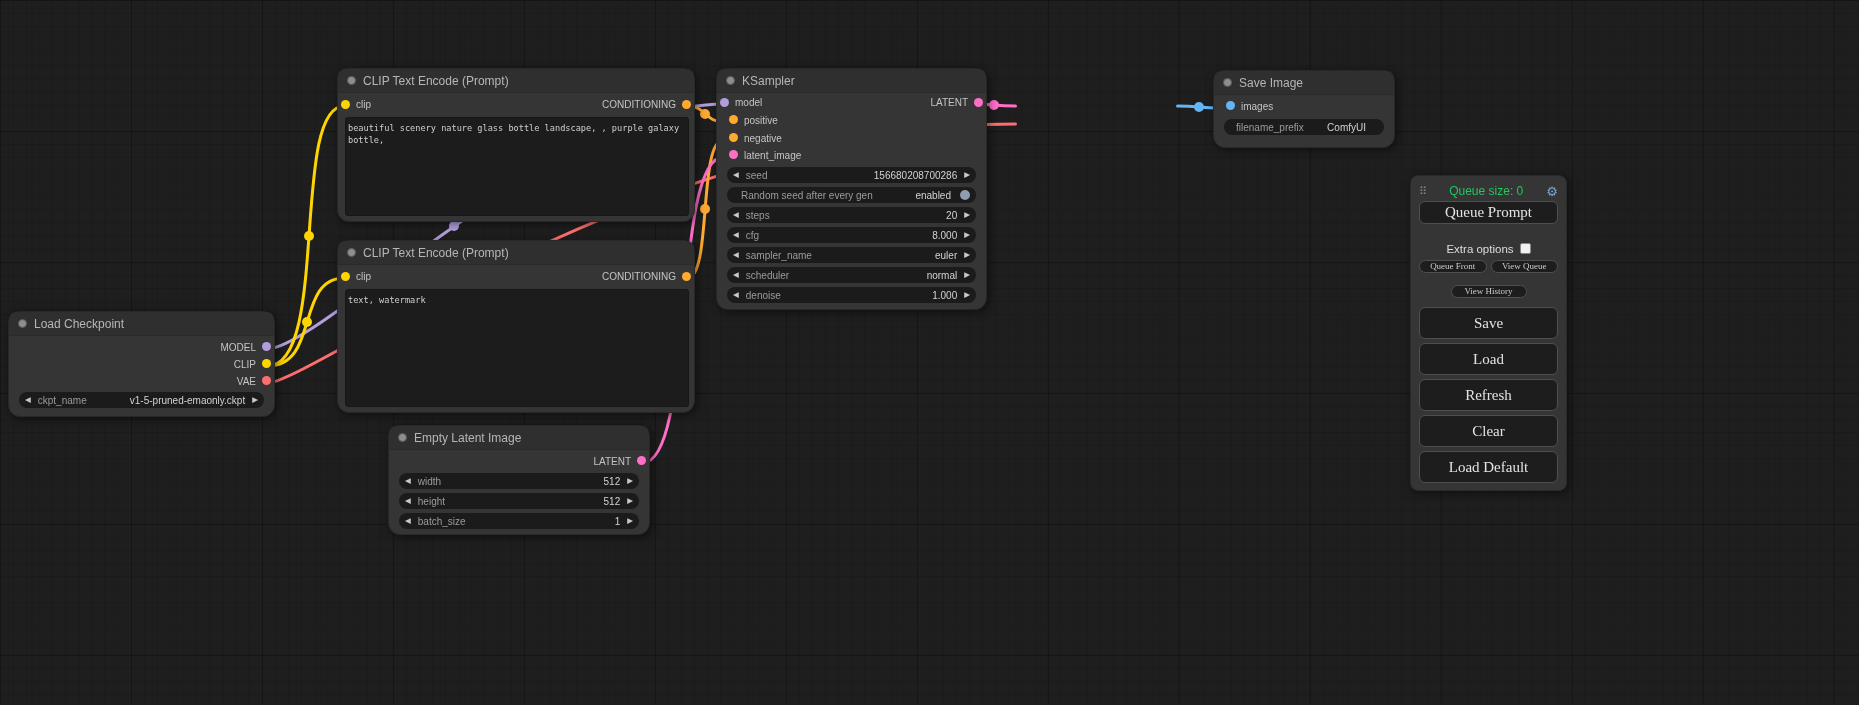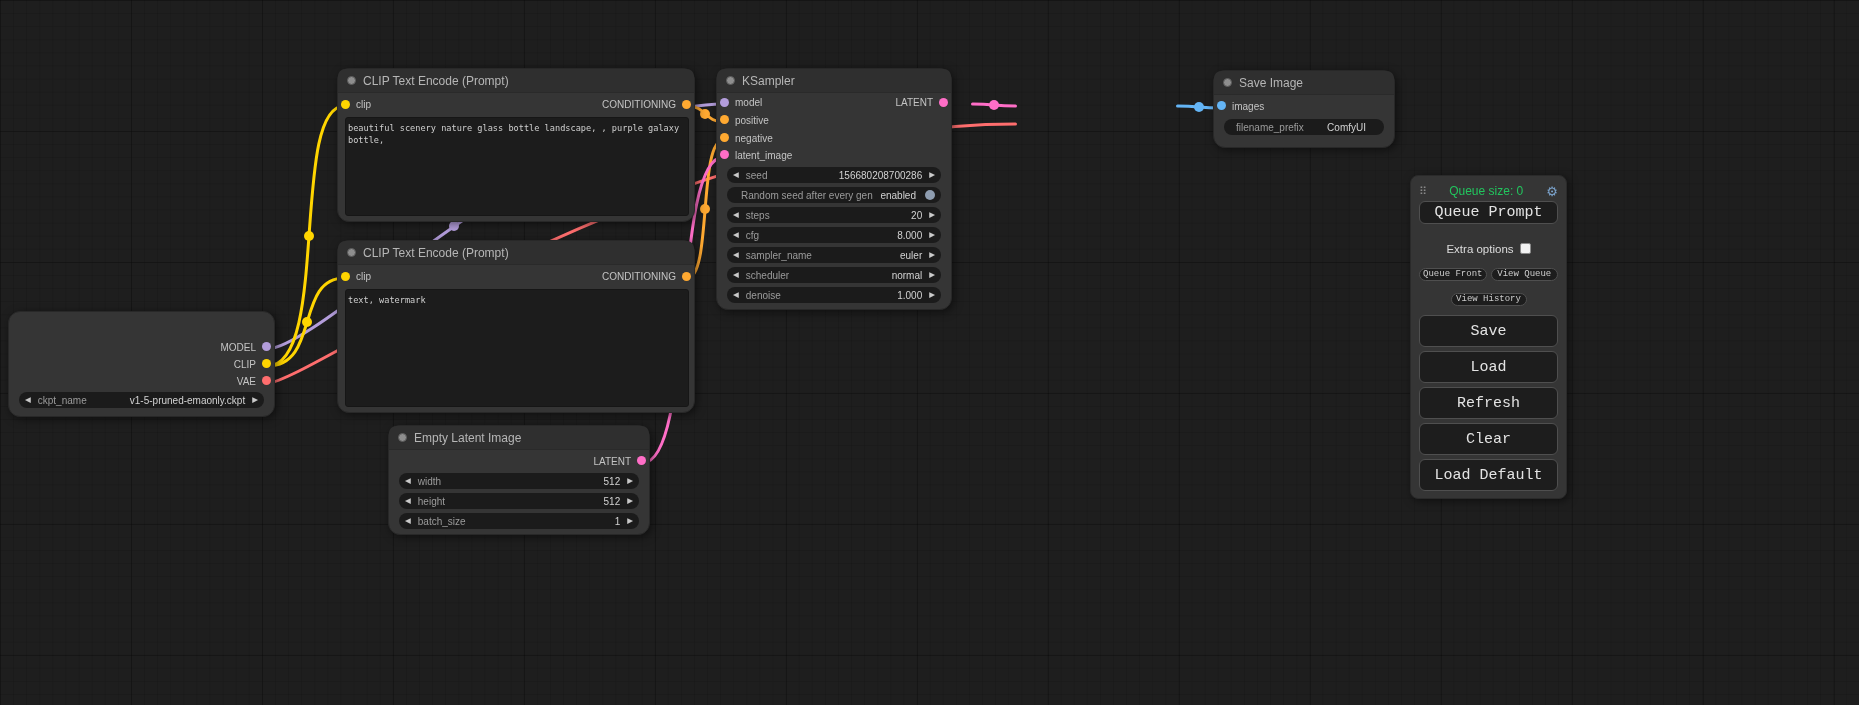--- a/index.html
+++ b/index.html
@@ -27,21 +27,21 @@
     box-shadow:2px 2px 8px rgba(0,0,0,.5);
   }
   .node-title{
     height:24px;display:flex;align-items:center;gap:7px;padding:0 9px;
     background:#2f2f2f;border-radius:7px 7px 0 0;border-bottom:1px solid #2a2a2a;
   }
   .tdot{width:9px;height:9px;border-radius:50%;background:#8e8e8e;border:1px solid #5a5a5a;flex:none}
   .ttext{font-size:12px;color:#b6b6b6;white-space:nowrap}
 
   .slot{position:absolute;left:0;right:0;height:16px;display:flex;align-items:flex-start;gap:6px;font-size:10px;color:#c4c4c4}
-  .slot.in{padding-left:3px}
+  .slot.in{padding-left:12px}
   .slot.out{justify-content:flex-end;padding-right:3px}
   .slot.both{justify-content:space-between;padding:0 3px}
   .sgroup{display:flex;align-items:center;gap:6px}
   .sdot{width:9px;height:9px;border-radius:50%;flex:none}
   .slabel{white-space:nowrap}
 
   .widget{
     position:absolute;height:16px;background:#1b1b1b;border-radius:8px;
     display:flex;align-items:center;font-size:10px;color:#c8c8c8;padding:0 6px;gap:4px;
   }
@@ -61,27 +61,27 @@
     background:#353535;border:1px solid #2a2a2a;border-radius:8px;
     box-shadow:2px 2px 8px rgba(0,0,0,.5);
     padding:8px 8px 7px 8px;
   }
   .qheader{display:flex;align-items:center;height:14px}
   .qhandle{color:#8a8a8a;font-size:11px;line-height:1;letter-spacing:-1px;cursor:move}
   .qsize{flex:1;text-align:center;font-size:12px;color:#22c55e}
   .qgear{color:#7ba3cc;font-size:13px;line-height:1;cursor:pointer}
   .qbtn{
     display:block;width:100%;background:#1d1d1d;border:1px solid #4f4f4f;border-radius:6px;
-    color:#e3e3e3;font-family:Liberation Mono, monospace;cursor:pointer;
+    color:#e3e3e3;font-family:Liberation Serif, serif;cursor:pointer;
   }
   .qbtn.big{height:32px;font-size:15px;margin-top:4px}
   .qbtn#queue-prompt{height:23px;margin-top:3px}
   .qextra{display:flex;justify-content:center;align-items:center;gap:6px;font-size:11.5px;color:#dddddd;margin-top:18px;height:13px}
   .qcheck{width:11px;height:11px;background:#f2f2f2;border:1px solid #8a8a8a;border-radius:2px;cursor:pointer}
-  .qrow{display:flex;gap:4px;margin-top:13px}
+  .qrow{display:flex;gap:4px;margin-top:5px}
   .qrow.center{justify-content:center;margin-top:12px}
   .qbtn.small{height:13px;font-size:9px;border-radius:7px;padding:0;line-height:11px;color:#cccccc}
   .qbtn.small.vh{width:76px;flex:none}
   .mt9{margin-top:9px !important}
 </style>
 </head>
 <body>
 
 <div id="canvas">
 
@@ -100,20 +100,24 @@
     <circle cx="454" cy="226" r="5" fill="#B39DDB"></circle>
     <circle cx="524" cy="253" r="5" fill="#FF6E6E"></circle>
     <circle cx="705" cy="114" r="5" fill="#FFA931"></circle>
     <circle cx="705" cy="209" r="5" fill="#FFA931"></circle>
     <circle cx="683" cy="310" r="5" fill="#FF6EC7"></circle>
     <circle cx="994" cy="105" r="5" fill="#FF6EC7"></circle>
     <circle cx="1199" cy="107" r="5" fill="#64B5F6"></circle>
   </svg>
 
   <div class="node" style="left:8px;top:311px;width:267px;height:106px">
+    <div class="node-title">
+      <span class="tdot"></span>
+      <span class="ttext">Load Checkpoint</span>
+    </div>
     <div class="slot out" style="top:30px">
       <span class="slabel">MODEL</span>
       <span class="sdot" style="background:#B39DDB"></span>
     </div>
     <div class="slot out" style="top:47px">
       <span class="slabel">CLIP</span>
       <span class="sdot" style="background:#FFD500"></span>
     </div>
     <div class="slot out" style="top:64px">
       <span class="slabel">VAE</span>
@@ -185,21 +189,21 @@
       <span class="warrow">▶</span>
     </div>
     <div class="widget" style="top:87px;left:10px;right:10px">
       <span class="warrow">◀</span>
       <span class="wname">batch_size</span>
       <span class="wvalue">1</span>
       <span class="warrow">▶</span>
     </div>
   </div>
 
-  <div class="node" style="left:716px;top:68px;width:236px;height:242px">
+  <div class="node" style="left:716px;top:68px;width:271px;height:242px">
     <div class="node-title">
       <span class="tdot"></span>
       <span class="ttext">KSampler</span>
     </div>
     <div class="slot both" style="top:28px">
       <span class="sgroup">
         <span class="sdot" style="background:#B39DDB"></span>
         <span class="slabel">model</span>
       </span>
       <span class="sgroup">

